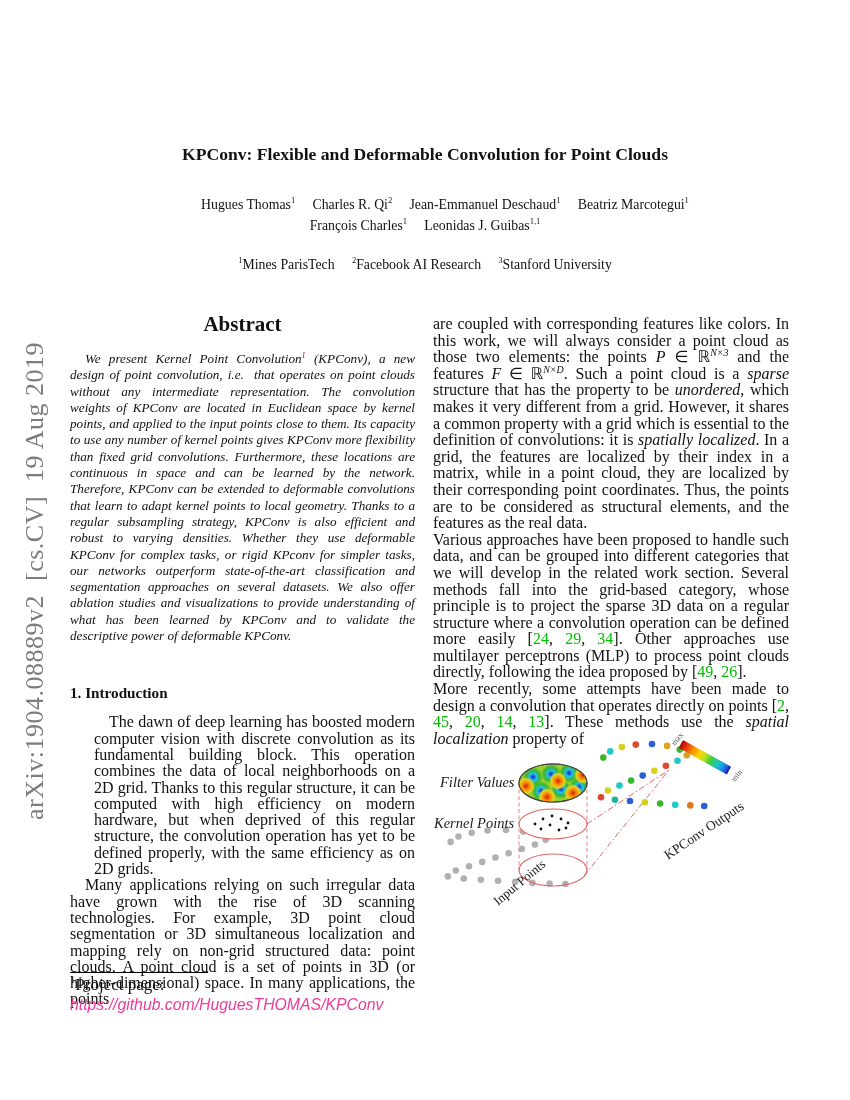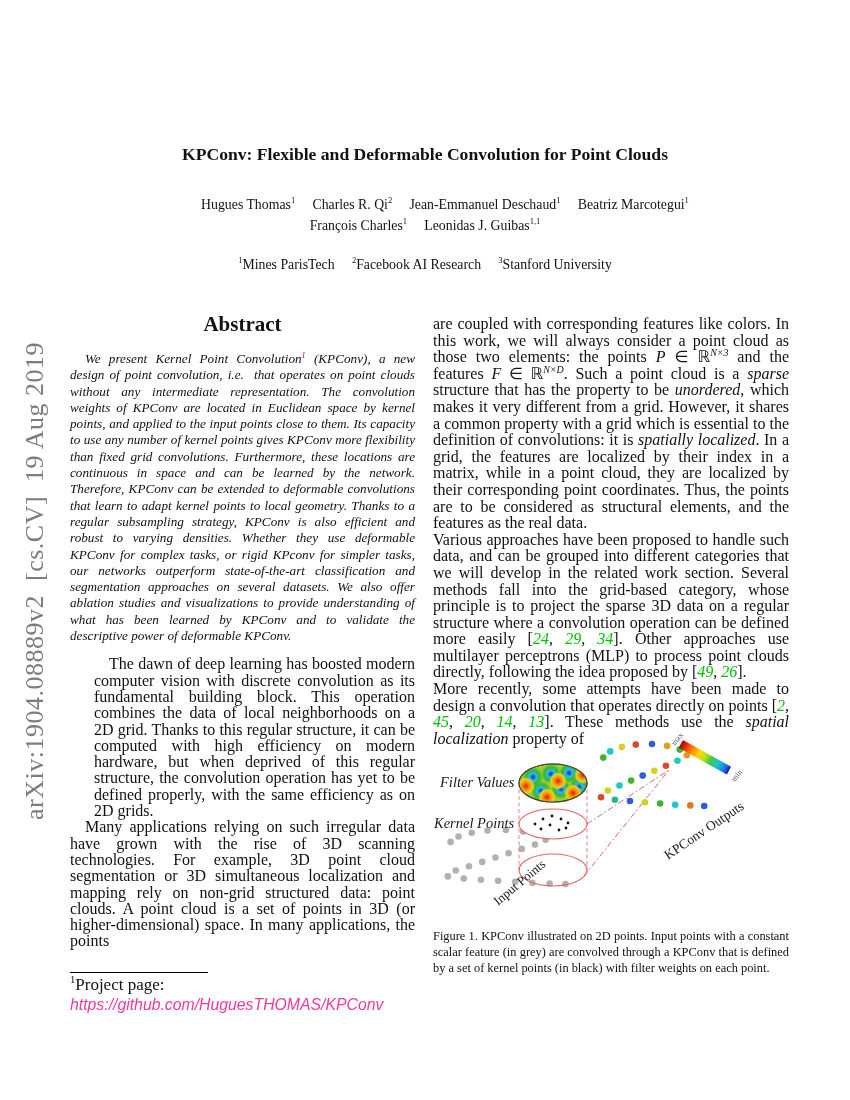--- a/index.html
+++ b/index.html
@@ -28,21 +28,21 @@
   .abs-body{margin:14px 0 0 0;font-style:italic;font-size:13.2px;line-height:16.3px;text-align:justify;}
   .sec-head{margin-top:40px;font-size:15.2px;font-weight:bold;}
   p.body{margin:0;font-size:16px;line-height:16.3px;text-align:justify;}
   .col.right p.body{line-height:16.6px;}
   p.mt{margin-top:12px;margin-left:24px;}
   .indent{text-indent:15px;font-family:Liberation Serif, serif;}
 
   sup{font-size:0.62em;line-height:0;}
   .i{font-style:italic;}
   .red{color:var(--red,#cc0000);}
-  .cite{color:var(--cite,#00bf00);font-style:italic;}
+  .cite{color:var(--cite,#00bf00);}
   .link{color:var(--link,#ee3a9a);font-family:"Liberation Sans",sans-serif;font-style:italic;font-size:0.93em;}
 
   .footnote-rule{position:absolute;left:70px;top:972px;width:138px;border-top:1.2px solid #000;}
   .footnote{position:absolute;left:70px;top:975px;width:345px;margin:0;font-size:17px;}
 
   .figure{position:absolute;left:434px;top:730px;}
   .fig-label{font-family:"Liberation Serif",serif;fill:#1a1a1a;}
   .fig-label.it{font-style:italic;font-size:14.5px;}
   .fig-label.rot{font-size:13px;}
   .fig-label.tiny{font-size:8px;fill:#555;}
@@ -58,20 +58,21 @@
   <div class="watermark">arXiv:1904.08889v2&nbsp;&nbsp;[cs.CV]&nbsp;&nbsp;19 Aug 2019</div>
 
   <h1 class="title">KPConv: Flexible and Deformable Convolution for Point Clouds</h1>
   <div class="authors l1"><span>Hugues Thomas</span><sup class="sup">1</sup><span>&nbsp;&nbsp;&nbsp;&nbsp;&nbsp;Charles R. Qi</span><sup class="sup">2</sup><span>&nbsp;&nbsp;&nbsp;&nbsp;&nbsp;Jean-Emmanuel Deschaud</span><sup class="sup">1</sup><span>&nbsp;&nbsp;&nbsp;&nbsp;&nbsp;Beatriz Marcotegui</span><sup class="sup">1</sup></div>
   <div class="authors l2"><span>François Charles</span><sup class="sup">1</sup><span>&nbsp;&nbsp;&nbsp;&nbsp;&nbsp;Leonidas J. Guibas</span><sup class="sup">1,1</sup></div>
   <div class="affil"><sup class="sup">1</sup><span>Mines ParisTech&nbsp;&nbsp;&nbsp;&nbsp;&nbsp;</span><sup class="sup">2</sup><span>Facebook AI Research&nbsp;&nbsp;&nbsp;&nbsp;&nbsp;</span><sup class="sup">3</sup><span>Stanford University</span></div>
 
   <div class="col left">
     <div class="abs-head">Abstract</div>
     <p class="abs-body indent"><span>We present Kernel Point Convolution</span><sup class="sup red">1</sup><span> (KPConv), a new design of point convolution, i.e.&nbsp; that operates on point clouds without any intermediate representation. The convolution weights of KPConv are located in Euclidean space by kernel points, and applied to the input points close to them. Its capacity to use any number of kernel points gives KPConv more flexibility than fixed grid convolutions. Furthermore, these locations are continuous in space and can be learned by the network. Therefore, KPConv can be extended to deformable convolutions that learn to adapt kernel points to local geometry. Thanks to a regular subsampling strategy, KPConv is also efficient and robust to varying densities. Whether they use deformable KPConv for complex tasks, or rigid KPconv for simpler tasks, our networks outperform state-of-the-art classification and segmentation approaches on several datasets. We also offer ablation studies and visualizations to provide understanding of what has been learned by KPConv and to validate the descriptive power of deformable KPConv.</span></p>
+    <div class="sec-head">1. Introduction</div>
     <p class="body mt indent"><span>The dawn of deep learning has boosted modern computer vision with discrete convolution as its fundamental building block. This operation combines the data of local neighborhoods on a 2D grid. Thanks to this regular structure, it can be computed with high efficiency on modern hardware, but when deprived of this regular structure, the convolution operation has yet to be defined properly, with the same efficiency as on 2D grids.</span></p>
     <p class="body indent"><span>Many applications relying on such irregular data have grown with the rise of 3D scanning technologies. For example, 3D point cloud segmentation or 3D simultaneous localization and mapping rely on non-grid structured data: point clouds. A point cloud is a set of points in 3D (or higher-dimensional) space. In many applications, the points</span></p>
   </div>
 
   <div class="footnote-rule"></div>
   <p class="footnote"><sup class="sup">1</sup><span>Project page: </span><span class="link">https://github.com/HuguesTHOMAS/KPConv</span></p>
 
   <div class="col right">
     <p class="body"><span>are coupled with corresponding features like colors. In this work, we will always consider a point cloud as those two elements: the points </span><span class="i">P</span><span> ∈ ℝ</span><sup class="sup i">N×3</sup><span> and the features </span><span class="i">F</span><span> ∈ ℝ</span><sup class="sup i">N×D</sup><span>. Such a point cloud is a </span><span class="i">sparse</span><span> structure that has the property to be </span><span class="i">unordered</span><span>, which makes it very different from a grid. However, it shares a common property with a grid which is essential to the definition of convolutions: it is </span><span class="i">spatially localized</span><span>. In a grid, the features are localized by their index in a matrix, while in a point cloud, they are localized by their corresponding point coordinates. Thus, the points are to be considered as structural elements, and the features as the real data.</span></p>
     <p class="body"><span>Various approaches have been proposed to handle such data, and can be grouped into different categories that we will develop in the related work section. Several methods fall into the grid-based category, whose principle is to project the sparse 3D data on a regular structure where a convolution operation can be defined more easily [</span><span class="cite">24</span><span>, </span><span class="cite">29</span><span>, </span><span class="cite">34</span><span>]. Other approaches use multilayer perceptrons (MLP) to process point clouds directly, following the idea proposed by [</span><span class="cite">49</span><span>, </span><span class="cite">26</span><span>].</span></p>
@@ -206,15 +207,14 @@
     </g>
 
     <text class="fig-label it" x="6" y="57">Filter Values</text>
     <text class="fig-label it" x="0" y="98">Kernel Points</text>
     <text class="fig-label rot" transform="translate(64,176) rotate(-40)">Input Points</text>
     <text class="fig-label rot" transform="translate(234,130) rotate(-34)" style="font-size:13.5px">KPConv Outputs</text>
     <text class="fig-label tiny" transform="translate(241,16) rotate(-52)">max</text>
     <text class="fig-label tiny" transform="translate(301,52) rotate(-52)">min</text>
   </svg>
 
-  <p class="caption"><span>Figure 1. KPConv illustrated on 2D points. Input points with a constant scalar feature (in grey) are convolved through a KPConv that is defined by a set of kernel points (in black) with filter weights on each point.</span></p>
 
 </div>
 
 </body></html>

